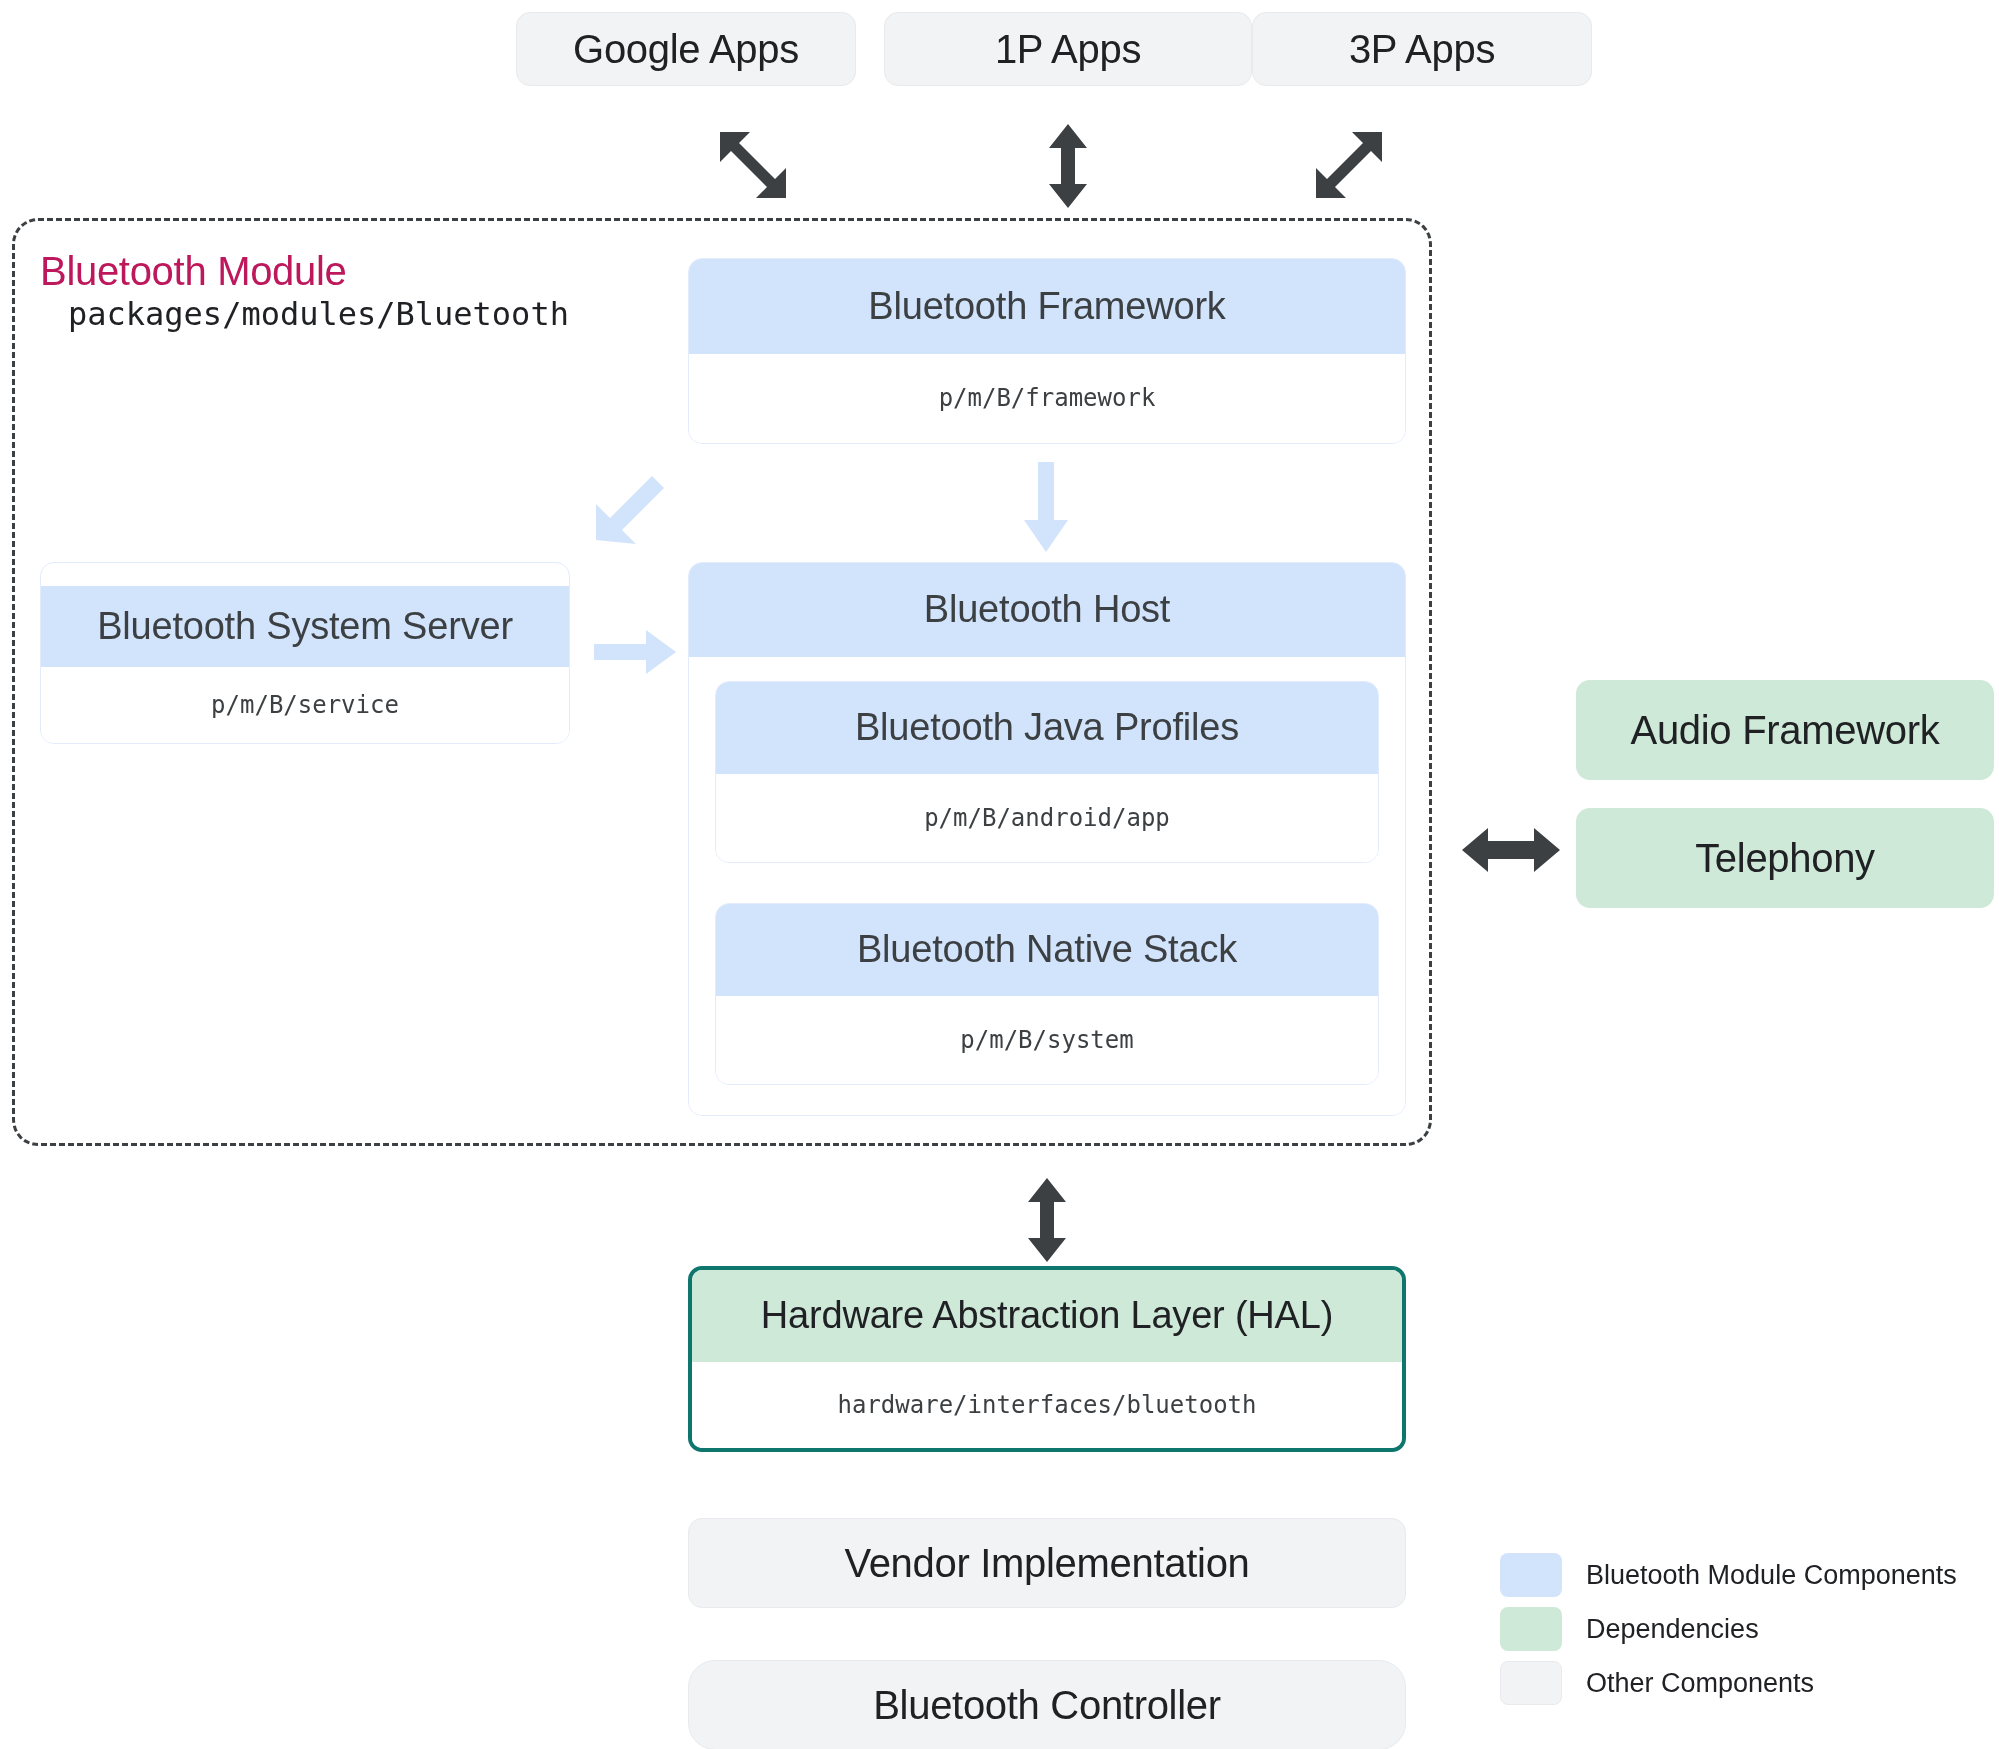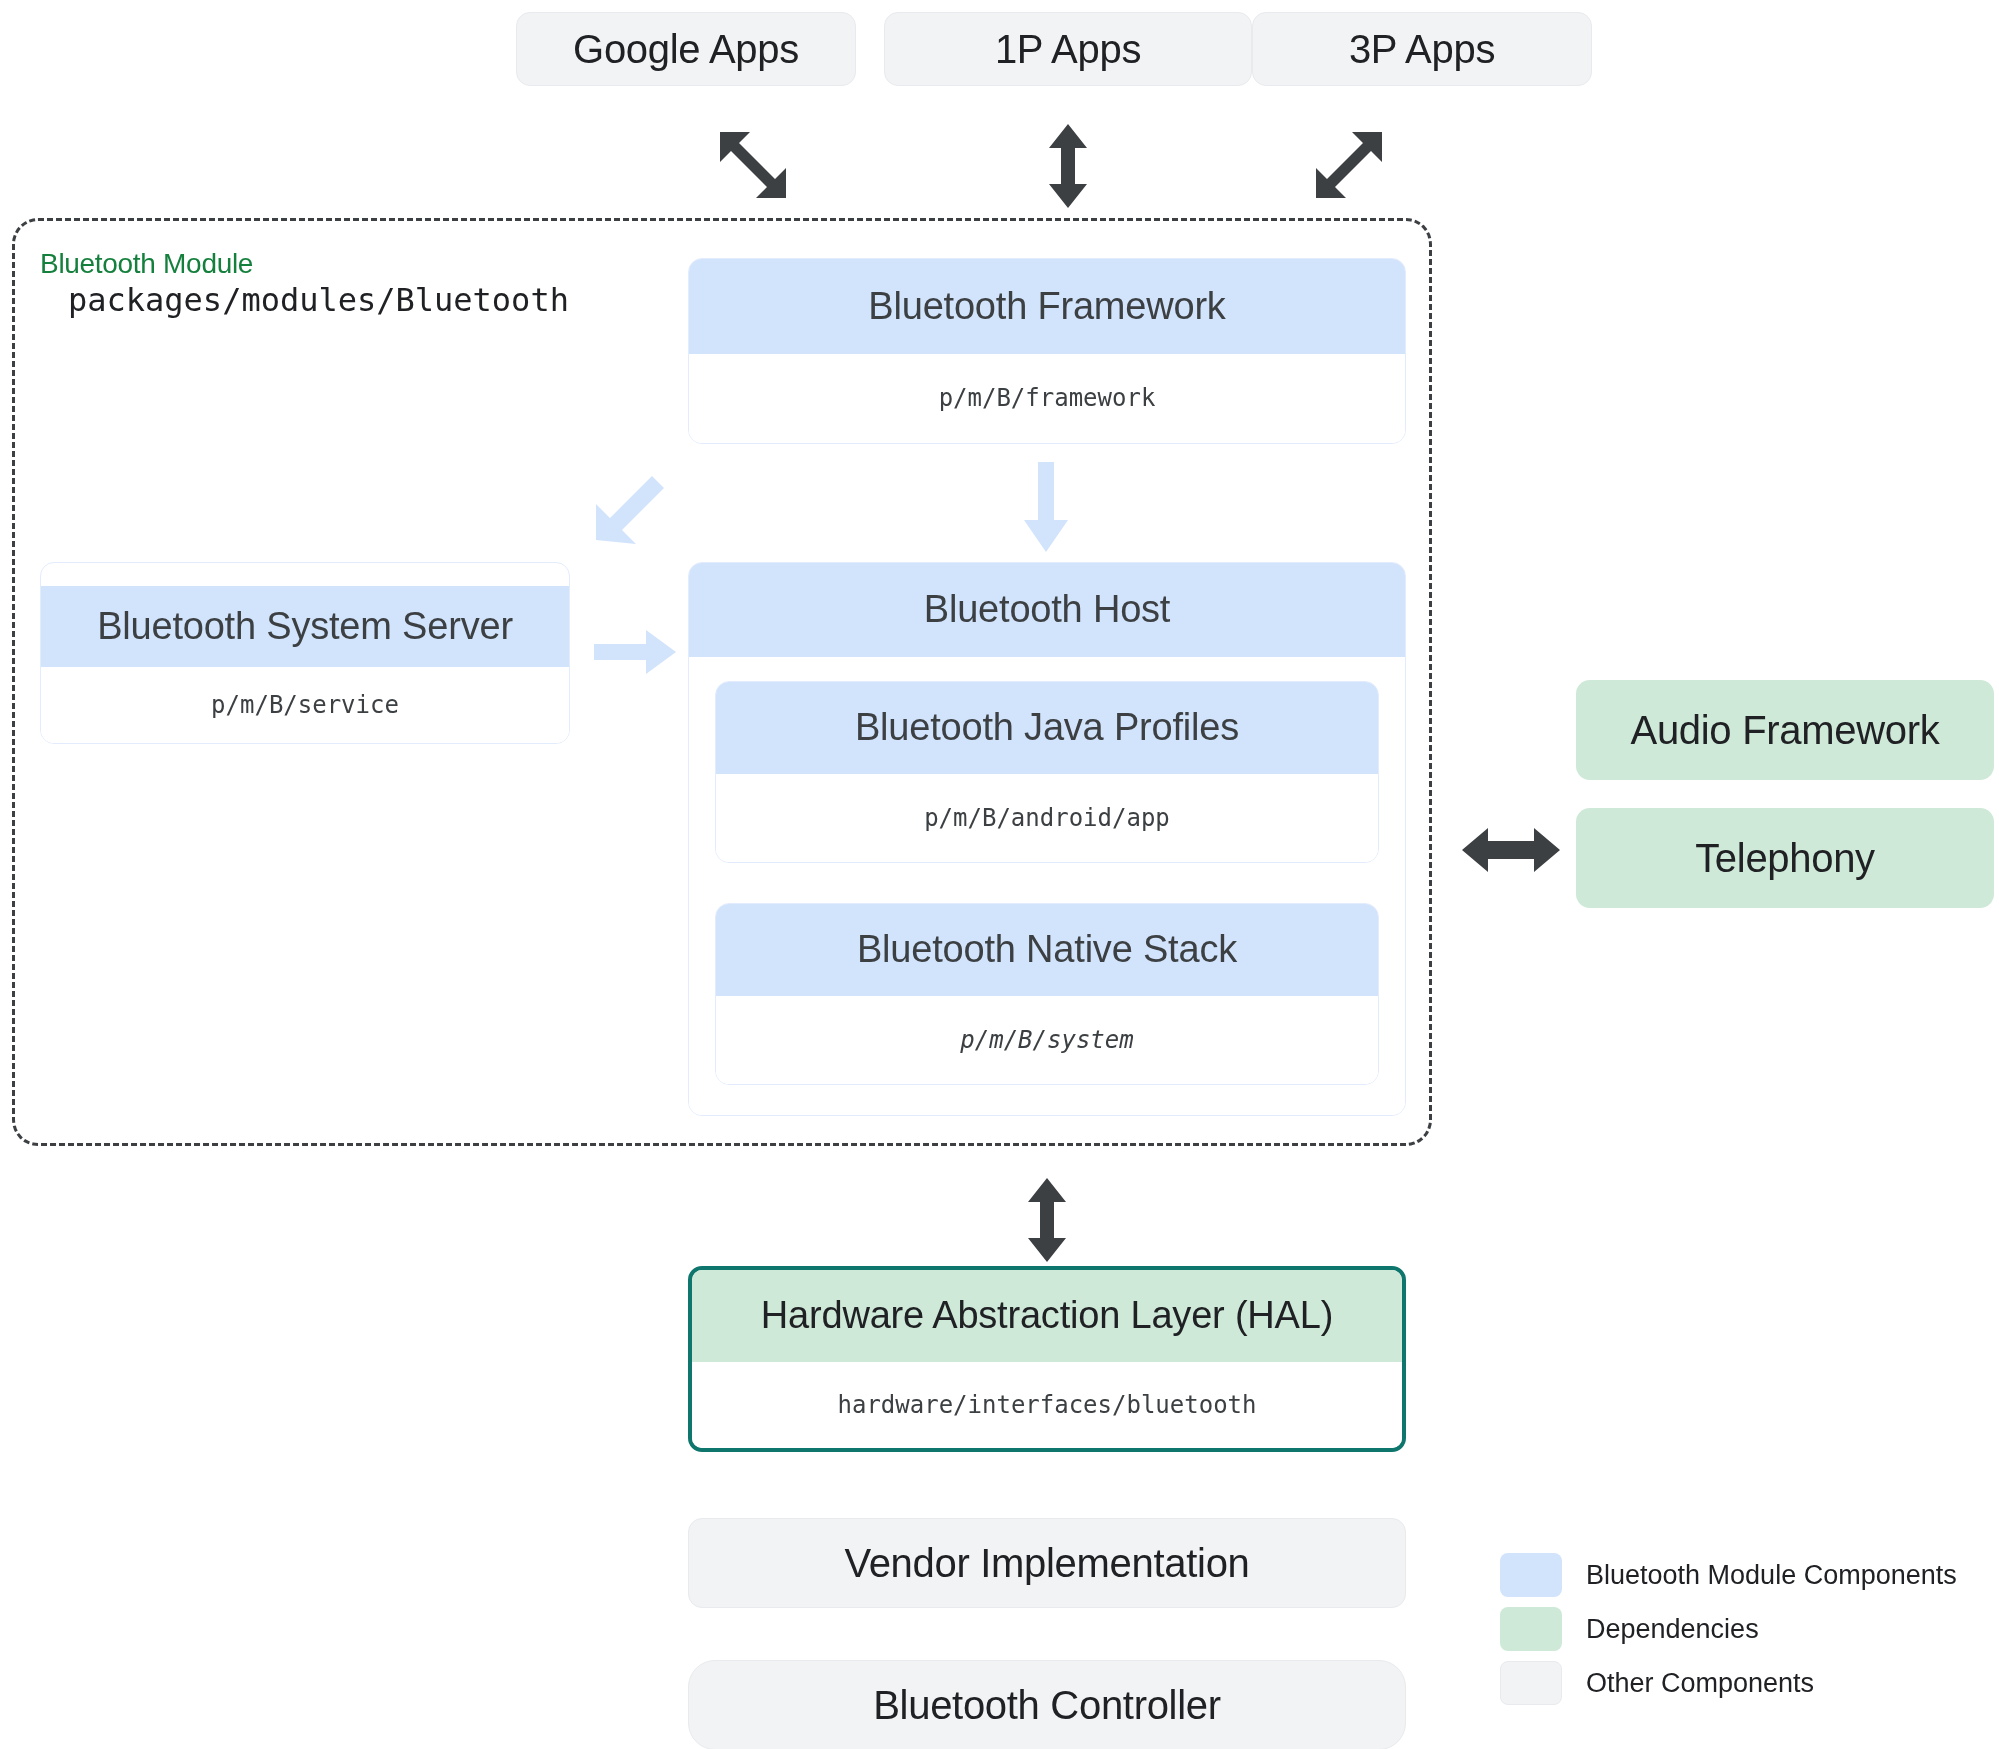--- a/index.html
+++ b/index.html
@@ -93,22 +93,22 @@
   }
 
   
   .module-box {
     box-sizing: border-box;
     border: 3px dashed #3c4043;
     border-radius: 26px;
     background: transparent;
   }
   .module-label-title {
-    font-size: 28px;
-    color: #15803d;
+    font-size: 40px;
+    color: #be185d;
     letter-spacing: -0.3px;
     line-height: 1.15;
     white-space: nowrap;
   }
   .module-label-path {
     font-family: "DejaVu Sans Mono", monospace;
     font-size: 32px;
     color: #202124;
     line-height: 1.25;
     white-space: nowrap;
@@ -223,21 +223,21 @@
     <div class="card-title" style="height:94px;">Bluetooth Host</div>
     <div style="flex:1; background:#ffffff; position:relative;">
 
       <div class="card blue-card abs" style="left:26px; top:24px; width:664px; height:182px;">
         <div class="card-title" style="height:92px;">Bluetooth Java Profiles</div>
         <div class="card-path" style="height:88px;">p/m/B/android/app</div>
       </div>
 
       <div class="card blue-card abs" style="left:26px; top:246px; width:664px; height:182px;">
         <div class="card-title" style="height:92px;">Bluetooth Native Stack</div>
-        <div class="card-path" style="height:88px;font-style:italic;">p/m/B/system</div>
+        <div class="card-path" style="height:88px;">p/m/B/system</div>
       </div>
 
     </div>
   </div>
 
   <div class="abs arrow" style="left:1462px; top:828px; width:98px; height:44px;">
     <svg width="98" height="44" viewBox="0 0 98 44">
       <g fill="#3c4043">
         <path d="M0 22 L26 0 L26 13 L72 13 L72 0 L98 22 L72 44 L72 31 L26 31 L26 44 Z"></path>
       </g>

